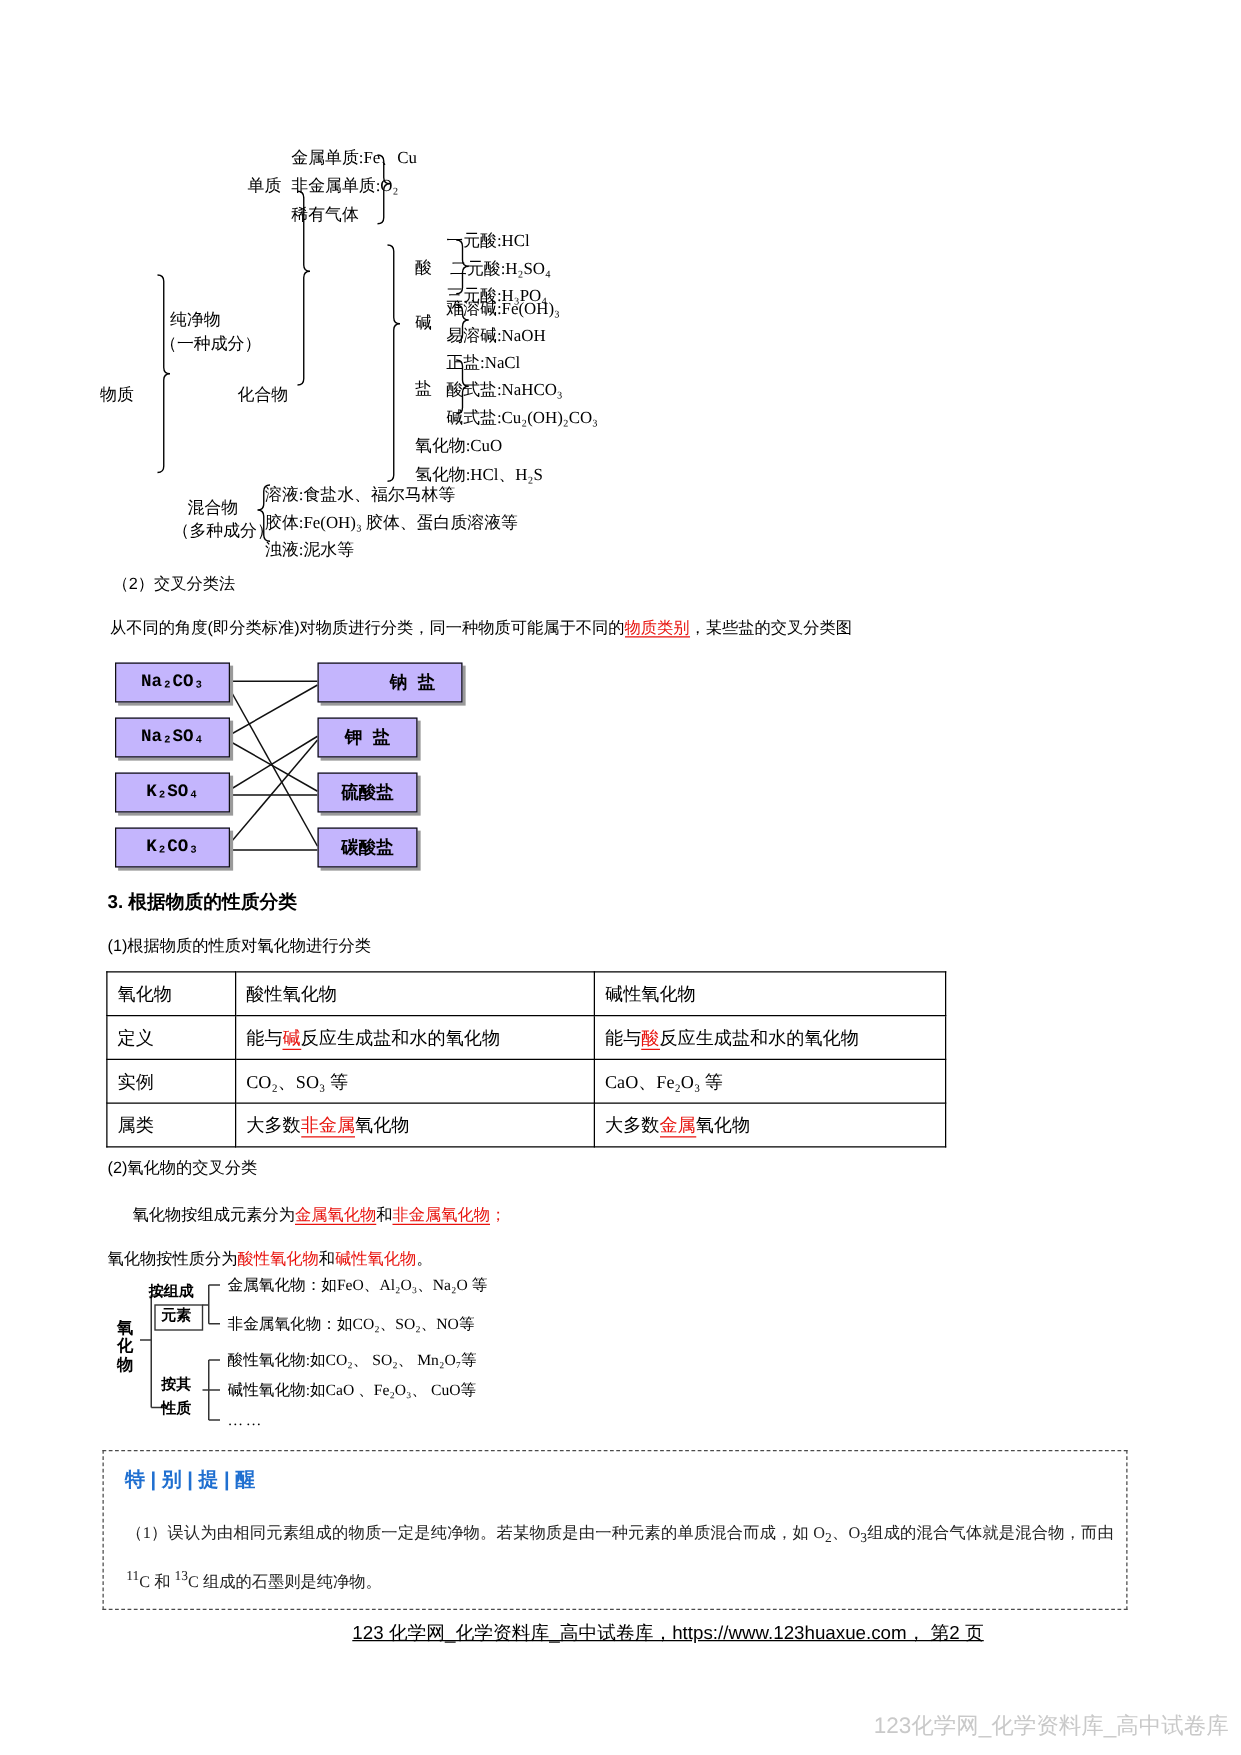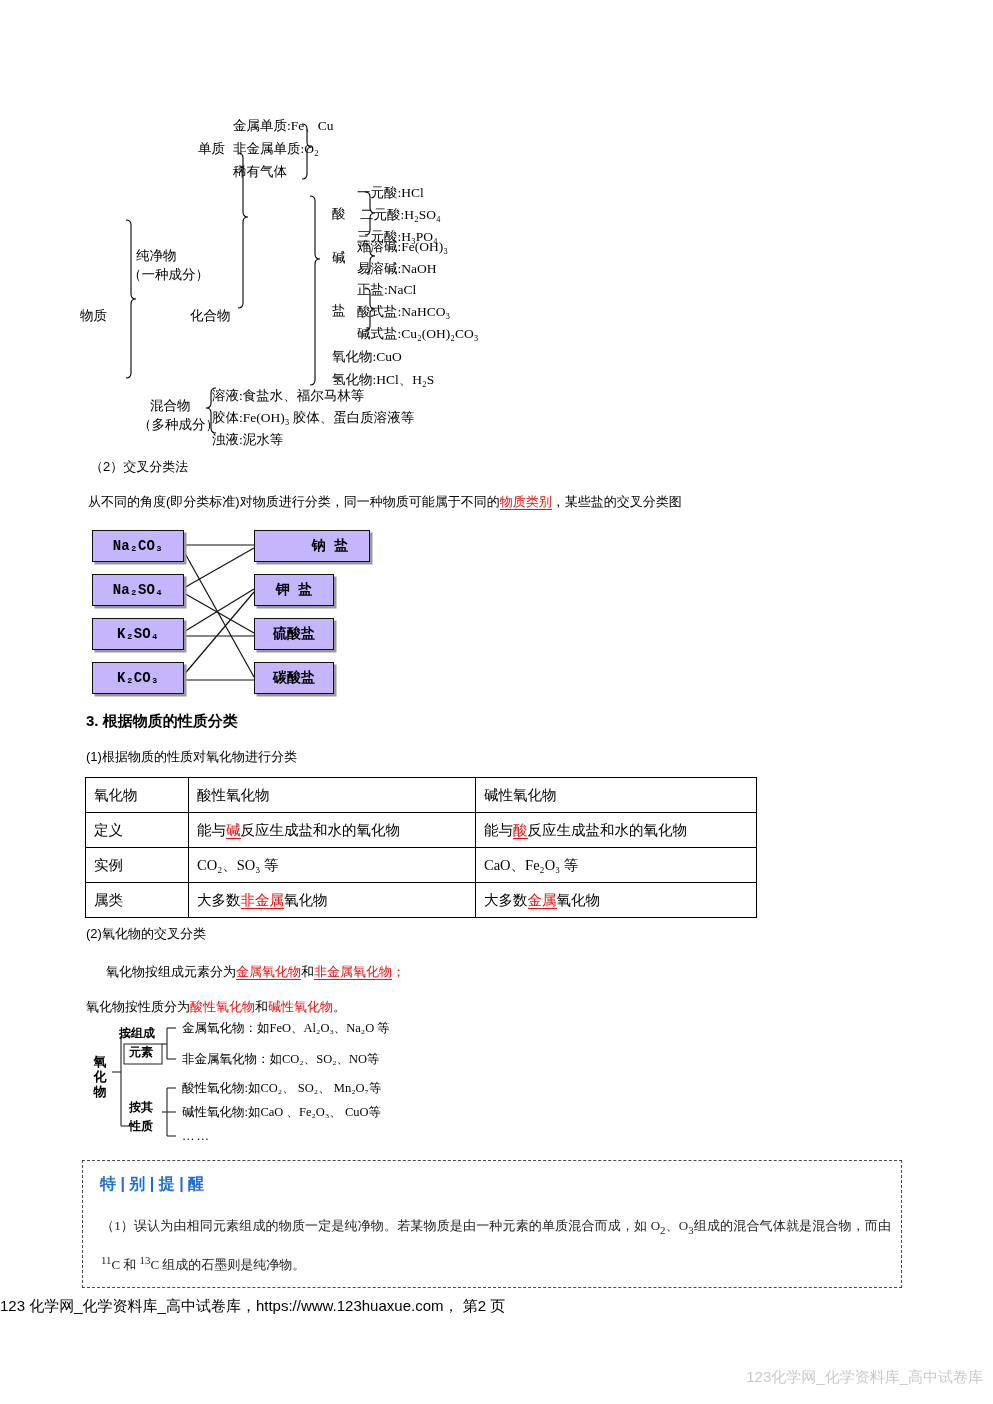--- a/index.html
+++ b/index.html
@@ -61,25 +61,25 @@
     position:absolute;left:17px;top:13px;color:#1f6fd0;font-weight:bold;font-size:16px;
     letter-spacing:0px;font-family:"Liberation Sans",sans-serif;
   }
   #tipbody{
     position:absolute;left:18px;top:50px;width:790px;font-size:13px;line-height:30px;
     color:#222;font-family:"Liberation Serif",serif;text-align:justify;
   }
 
   
   #footer{
-    position:absolute;left:0;top:1297px;width:787px;text-align:left;
-    font-size:15px;font-family:"Liberation Sans",sans-serif;color:#000;
+    position:absolute;left:0;top:1297px;width:787px;text-align:right;
+    font-size:15px;font-family:"Liberation Sans",sans-serif;color:#000;text-decoration:underline;
   }
   #watermark{
-    position:absolute;right:10px;top:1368px;font-size:15px;color:#c9c9c9;
+    position:absolute;right:10px;top:1368px;font-size:18px;color:#c9c9c9;
     font-family:"Liberation Sans",sans-serif;white-space:nowrap;
   }
 
   .body-text{font-size:13px;font-family:"Liberation Sans",sans-serif;}
   .head-text{font-size:15px;font-weight:bold;font-family:"Liberation Sans",sans-serif;}
 </style>
 </head>
 <body>
 
 <div class="page">

